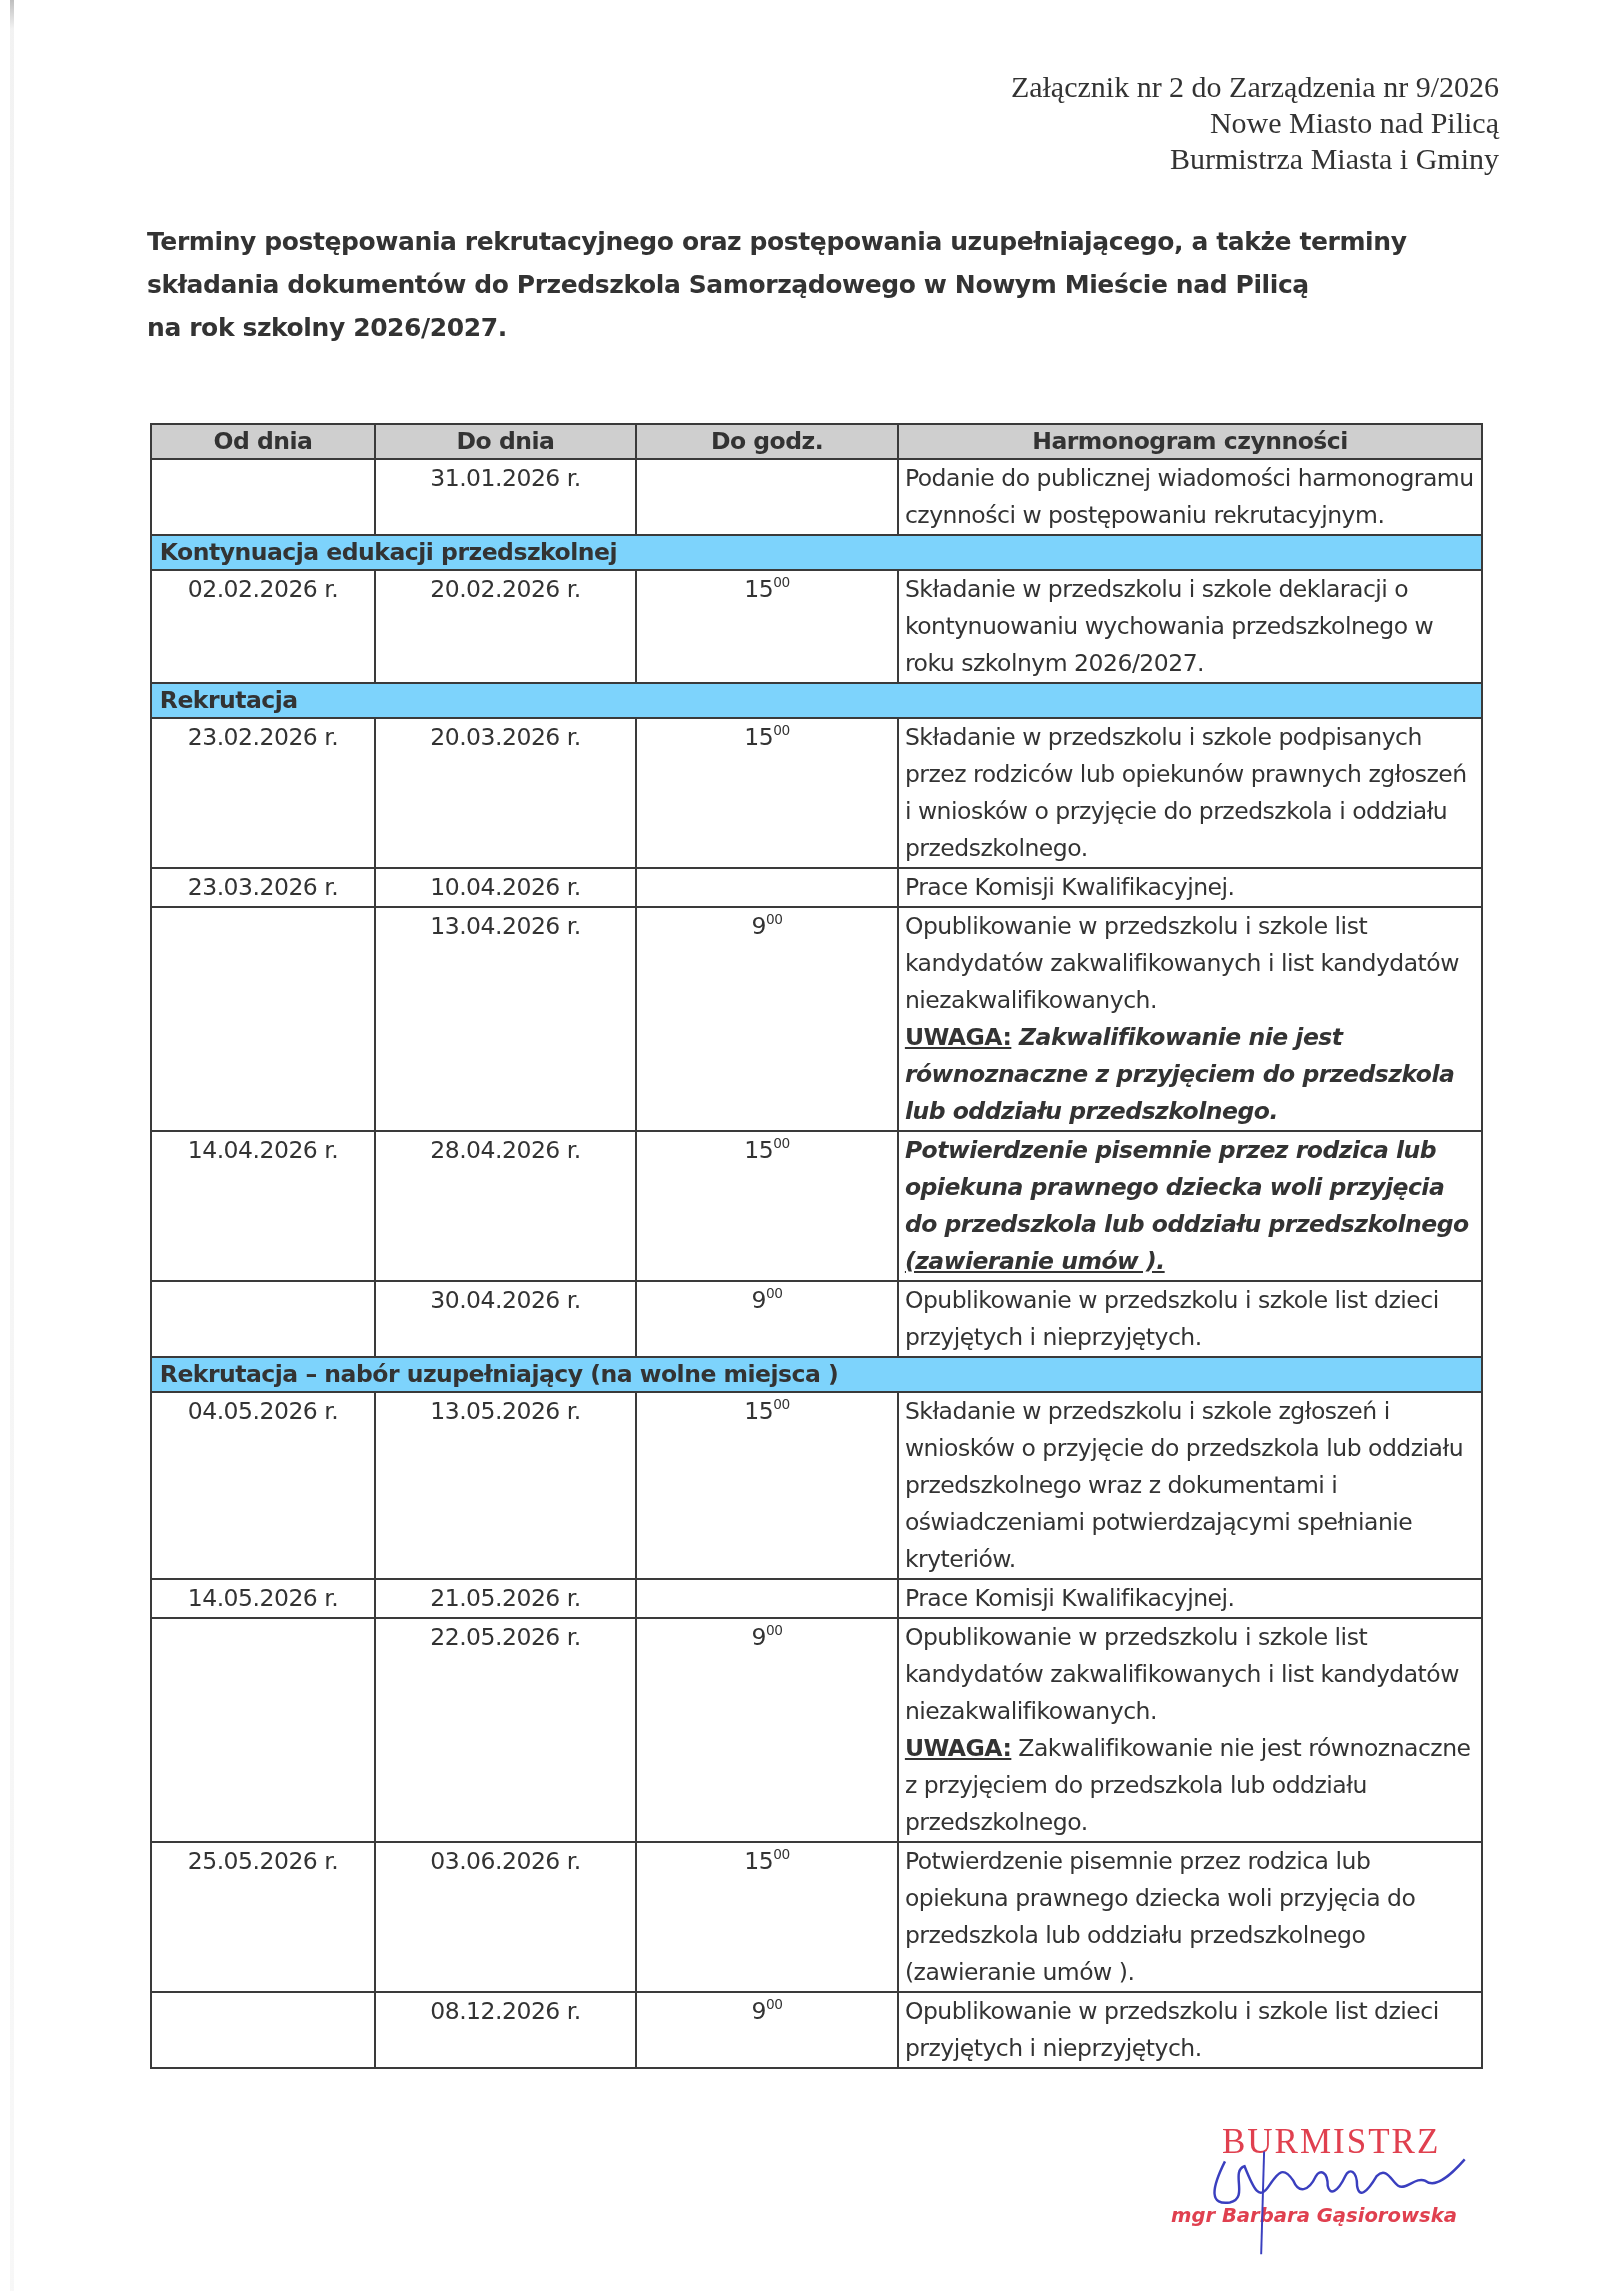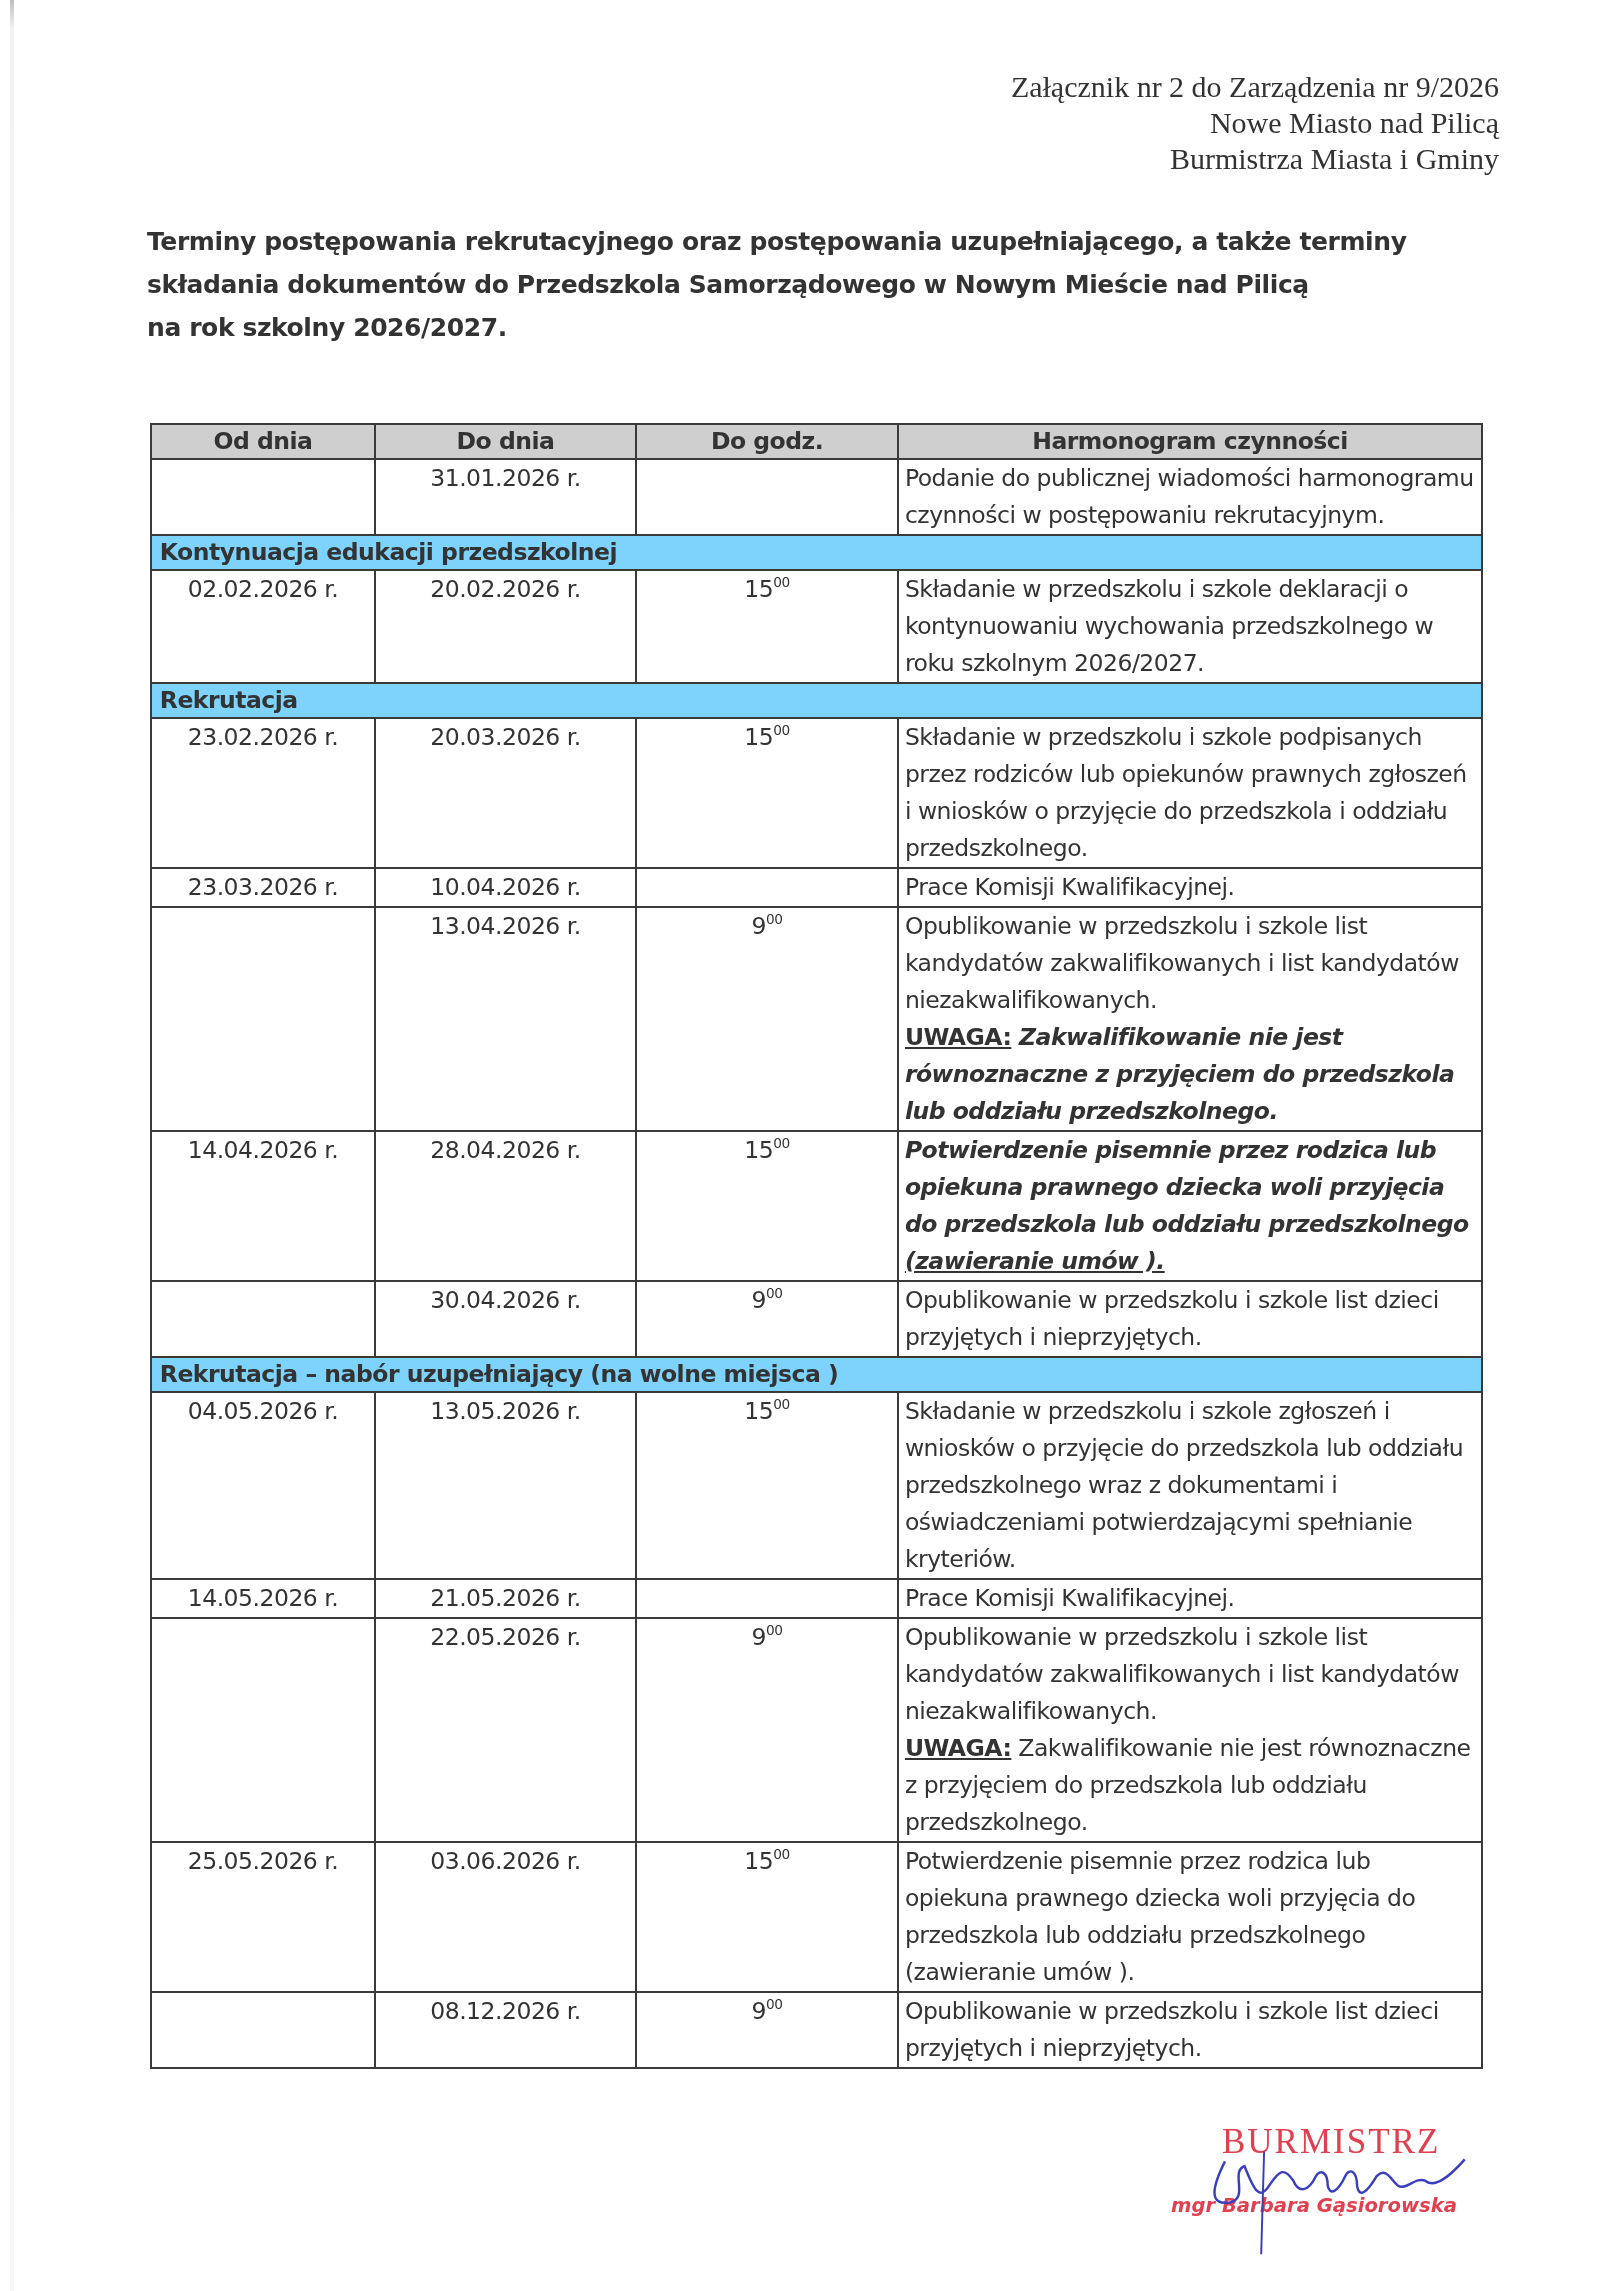--- a/index.html
+++ b/index.html
@@ -16,21 +16,21 @@
     td.date { text-align: center; white-space: nowrap; }
     td.time { text-align: center; }
     td.time sup { font-size: 13.7px; vertical-align: 9.8px; line-height: 0; }
     td.desc { padding-left: 9.8px; padding-right: 5.9px; }
     tr.section td { background: #7dd3fc; font-weight: bold; padding-left: 7.8px; line-height: 33px; }
     .u { text-decoration: underline; font-weight: bold; }
     .bi { font-weight: bold; font-style: italic; }
     .bi-u { font-weight: bold; font-style: italic; text-decoration: underline; margin-top: 37px; }
     .stamp { position: absolute; left: 1171px; top: 2122px; width: 333px; height: 147px; }
     .stamp .role { position: absolute; left: 51px; top: 0; font-family: "Liberation Serif", serif; color: #e0404f; font-size: 35px; letter-spacing: 2px; }
-    .stamp .name { position: absolute; left: 0; top: 72px; font-family: "DejaVu Sans", sans-serif; font-style: italic; font-weight: bold; color: #e0404f; font-size: 19.6px; white-space: nowrap; }
+    .stamp .name { position: absolute; left: 0; top: 82px; font-family: "DejaVu Sans", sans-serif; font-style: italic; font-weight: bold; color: #e0404f; font-size: 19.6px; white-space: nowrap; }
     .stamp svg { position: absolute; left: 0; top: 9.8px; }
   </style>
 </head>
 <body>
 
 <div class="scan-edge"></div>
 
 <div class="attachment">
   <div>Załącznik nr 2 do Zarządzenia nr 9/2026</div>
   <div>Nowe Miasto nad Pilicą</div>

